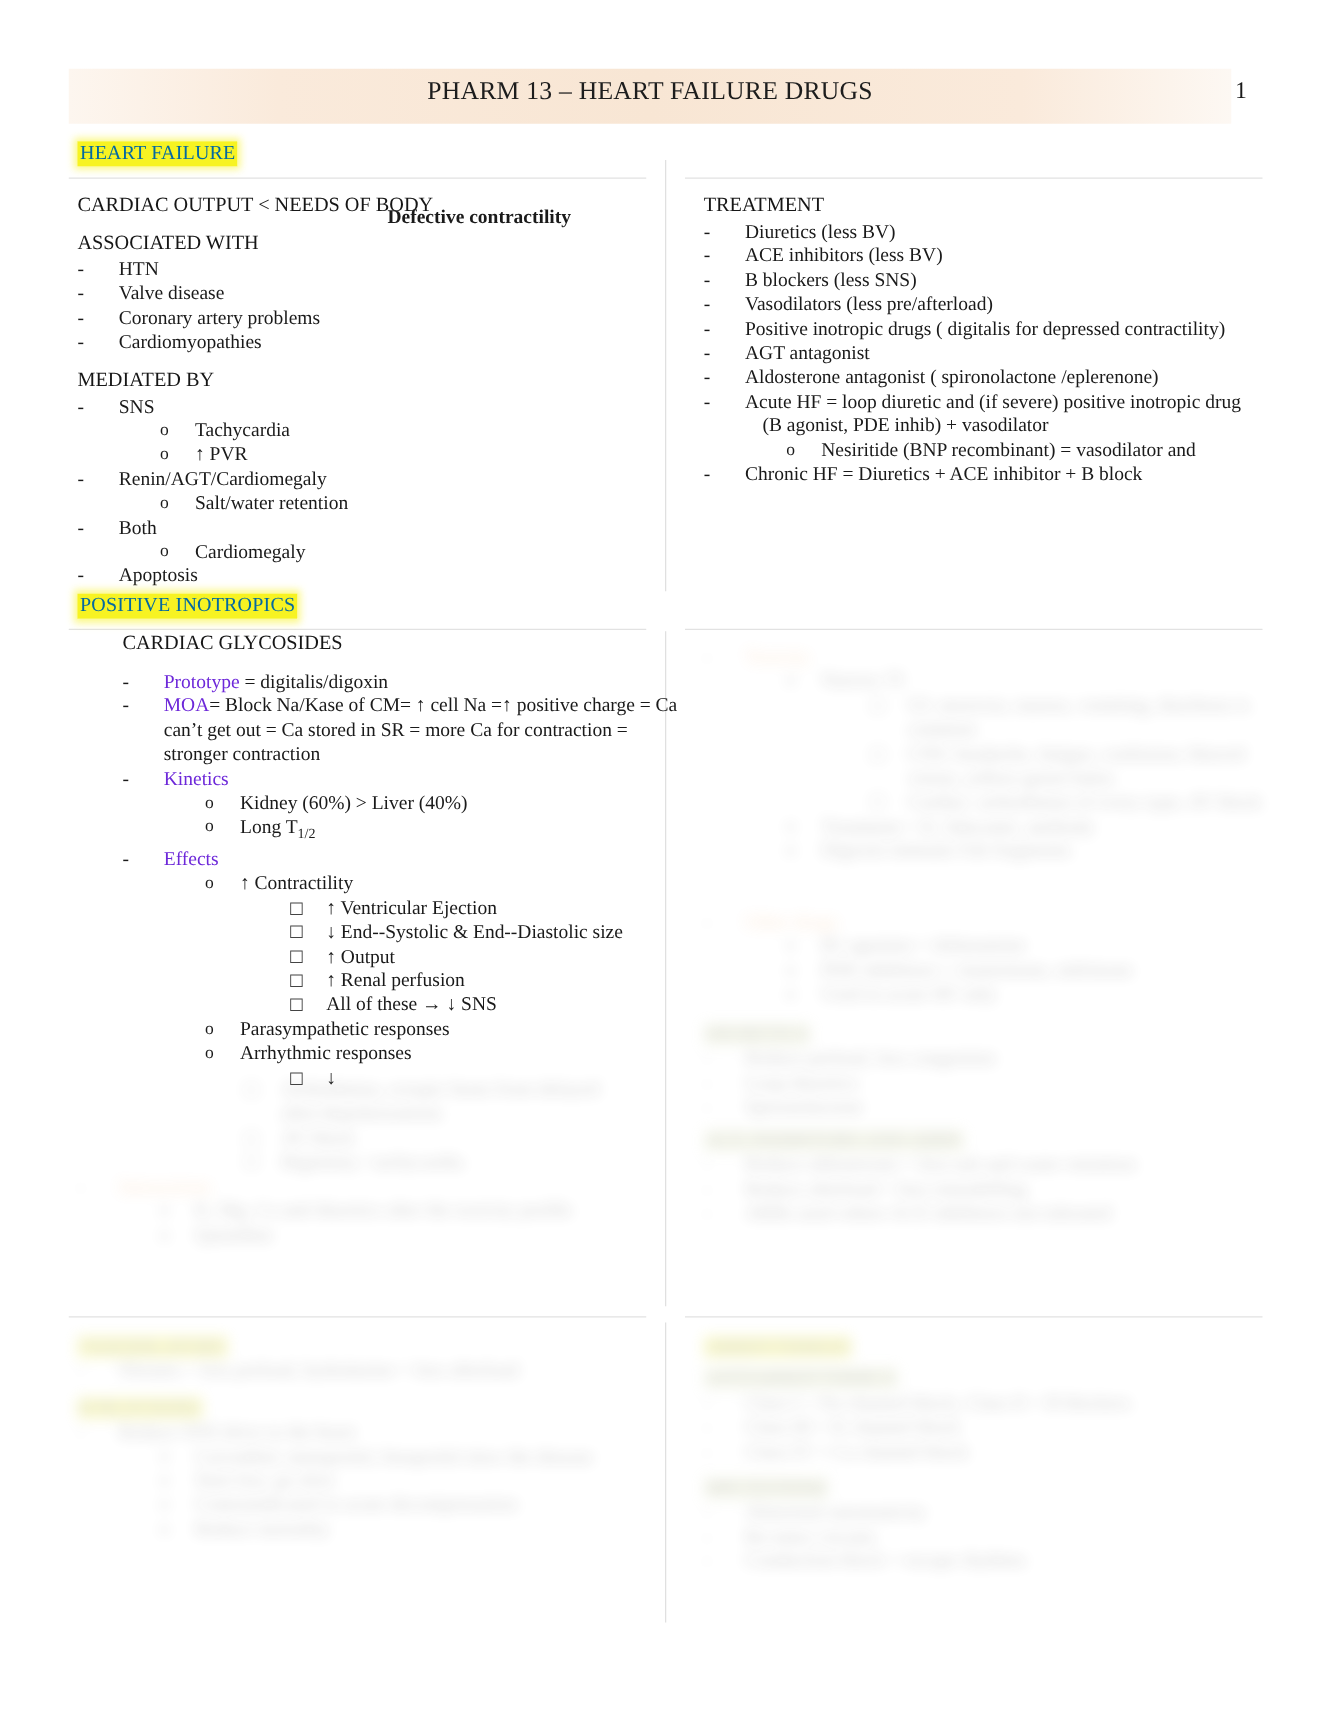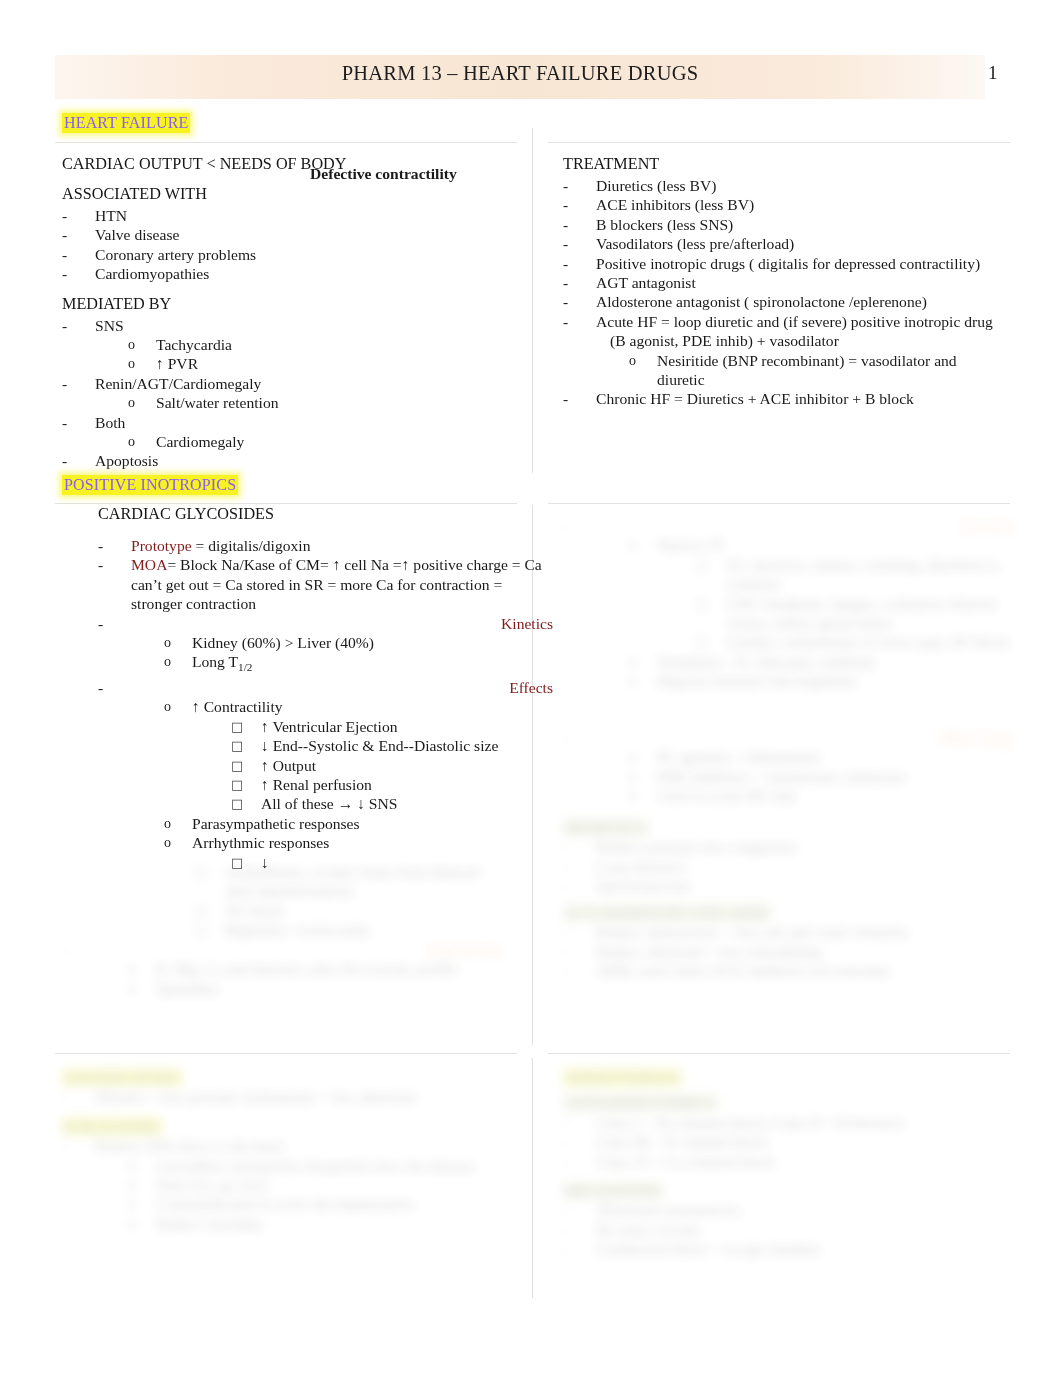--- a/index.html
+++ b/index.html
@@ -55,21 +55,21 @@
   .vrule {
     position: absolute;
     width: 1px;
     background: #e0e0e0;
   }
 
   
   .sect-head {
     position: absolute;
     font-size: 16px;
-    color: #8b5cf6;
+    color: #0369a1;
     letter-spacing: 0.15px;
     white-space: nowrap;
   }
   .sect-head .hl {
     background: #f7f322;
     padding: 1px 2px 2px 2px;
     box-shadow: 0 0 6px 3px rgba(247,243,34,0.55);
   }
 
   
@@ -107,21 +107,21 @@
 
   .lvl2 { margin-left: 66px; }
   .lvl2 .bullet { width: 28px; font-size: 14px; }
 
   .lvl3 { margin-left: 133px; }
   .lvl3 .bullet { width: 30px; font-family: "DejaVu Sans", sans-serif; font-size: 13px; color:#444; }
 
   .cont1 { margin-left: 47px; }
   .cont2 { margin-left: 94px; }
 
-  .kw { color: #7f1d1d; text-align: right; }
+  .kw { color: #6d28d9; }
 
   sub { font-size: 0.72em; text-align: right; }
 
   
   .blurbox {
     position: absolute;
     filter: blur(4.2px);
     opacity: 0.30;
     font-size: 15.6px;
     line-height: 19.4px;
@@ -260,21 +260,20 @@
 
     <div class="row lvl1">
         <span class="bullet">-</span>
         <span class="txt">Acute HF = loop diuretic and (if severe) positive inotropic drug</span>
       </div>
     <div class="cont1">(B agonist, PDE inhib) + vasodilator</div>
     <div class="row lvl2">
         <span class="bullet">o</span>
         <span class="txt">Nesiritide (BNP recombinant) = vasodilator and</span>
       </div>
-    <div class="cont2">diuretic</div>
     <div class="row lvl1">
         <span class="bullet">-</span>
         <span class="txt">Chronic HF = Diuretics + ACE inhibitor + B block</span>
       </div>
   </div>
 
   <div class="sect-head" style="left:62px; top:476px;">
     <span class="hl">POSITIVE INOTROPICS</span>
   </div>
 

